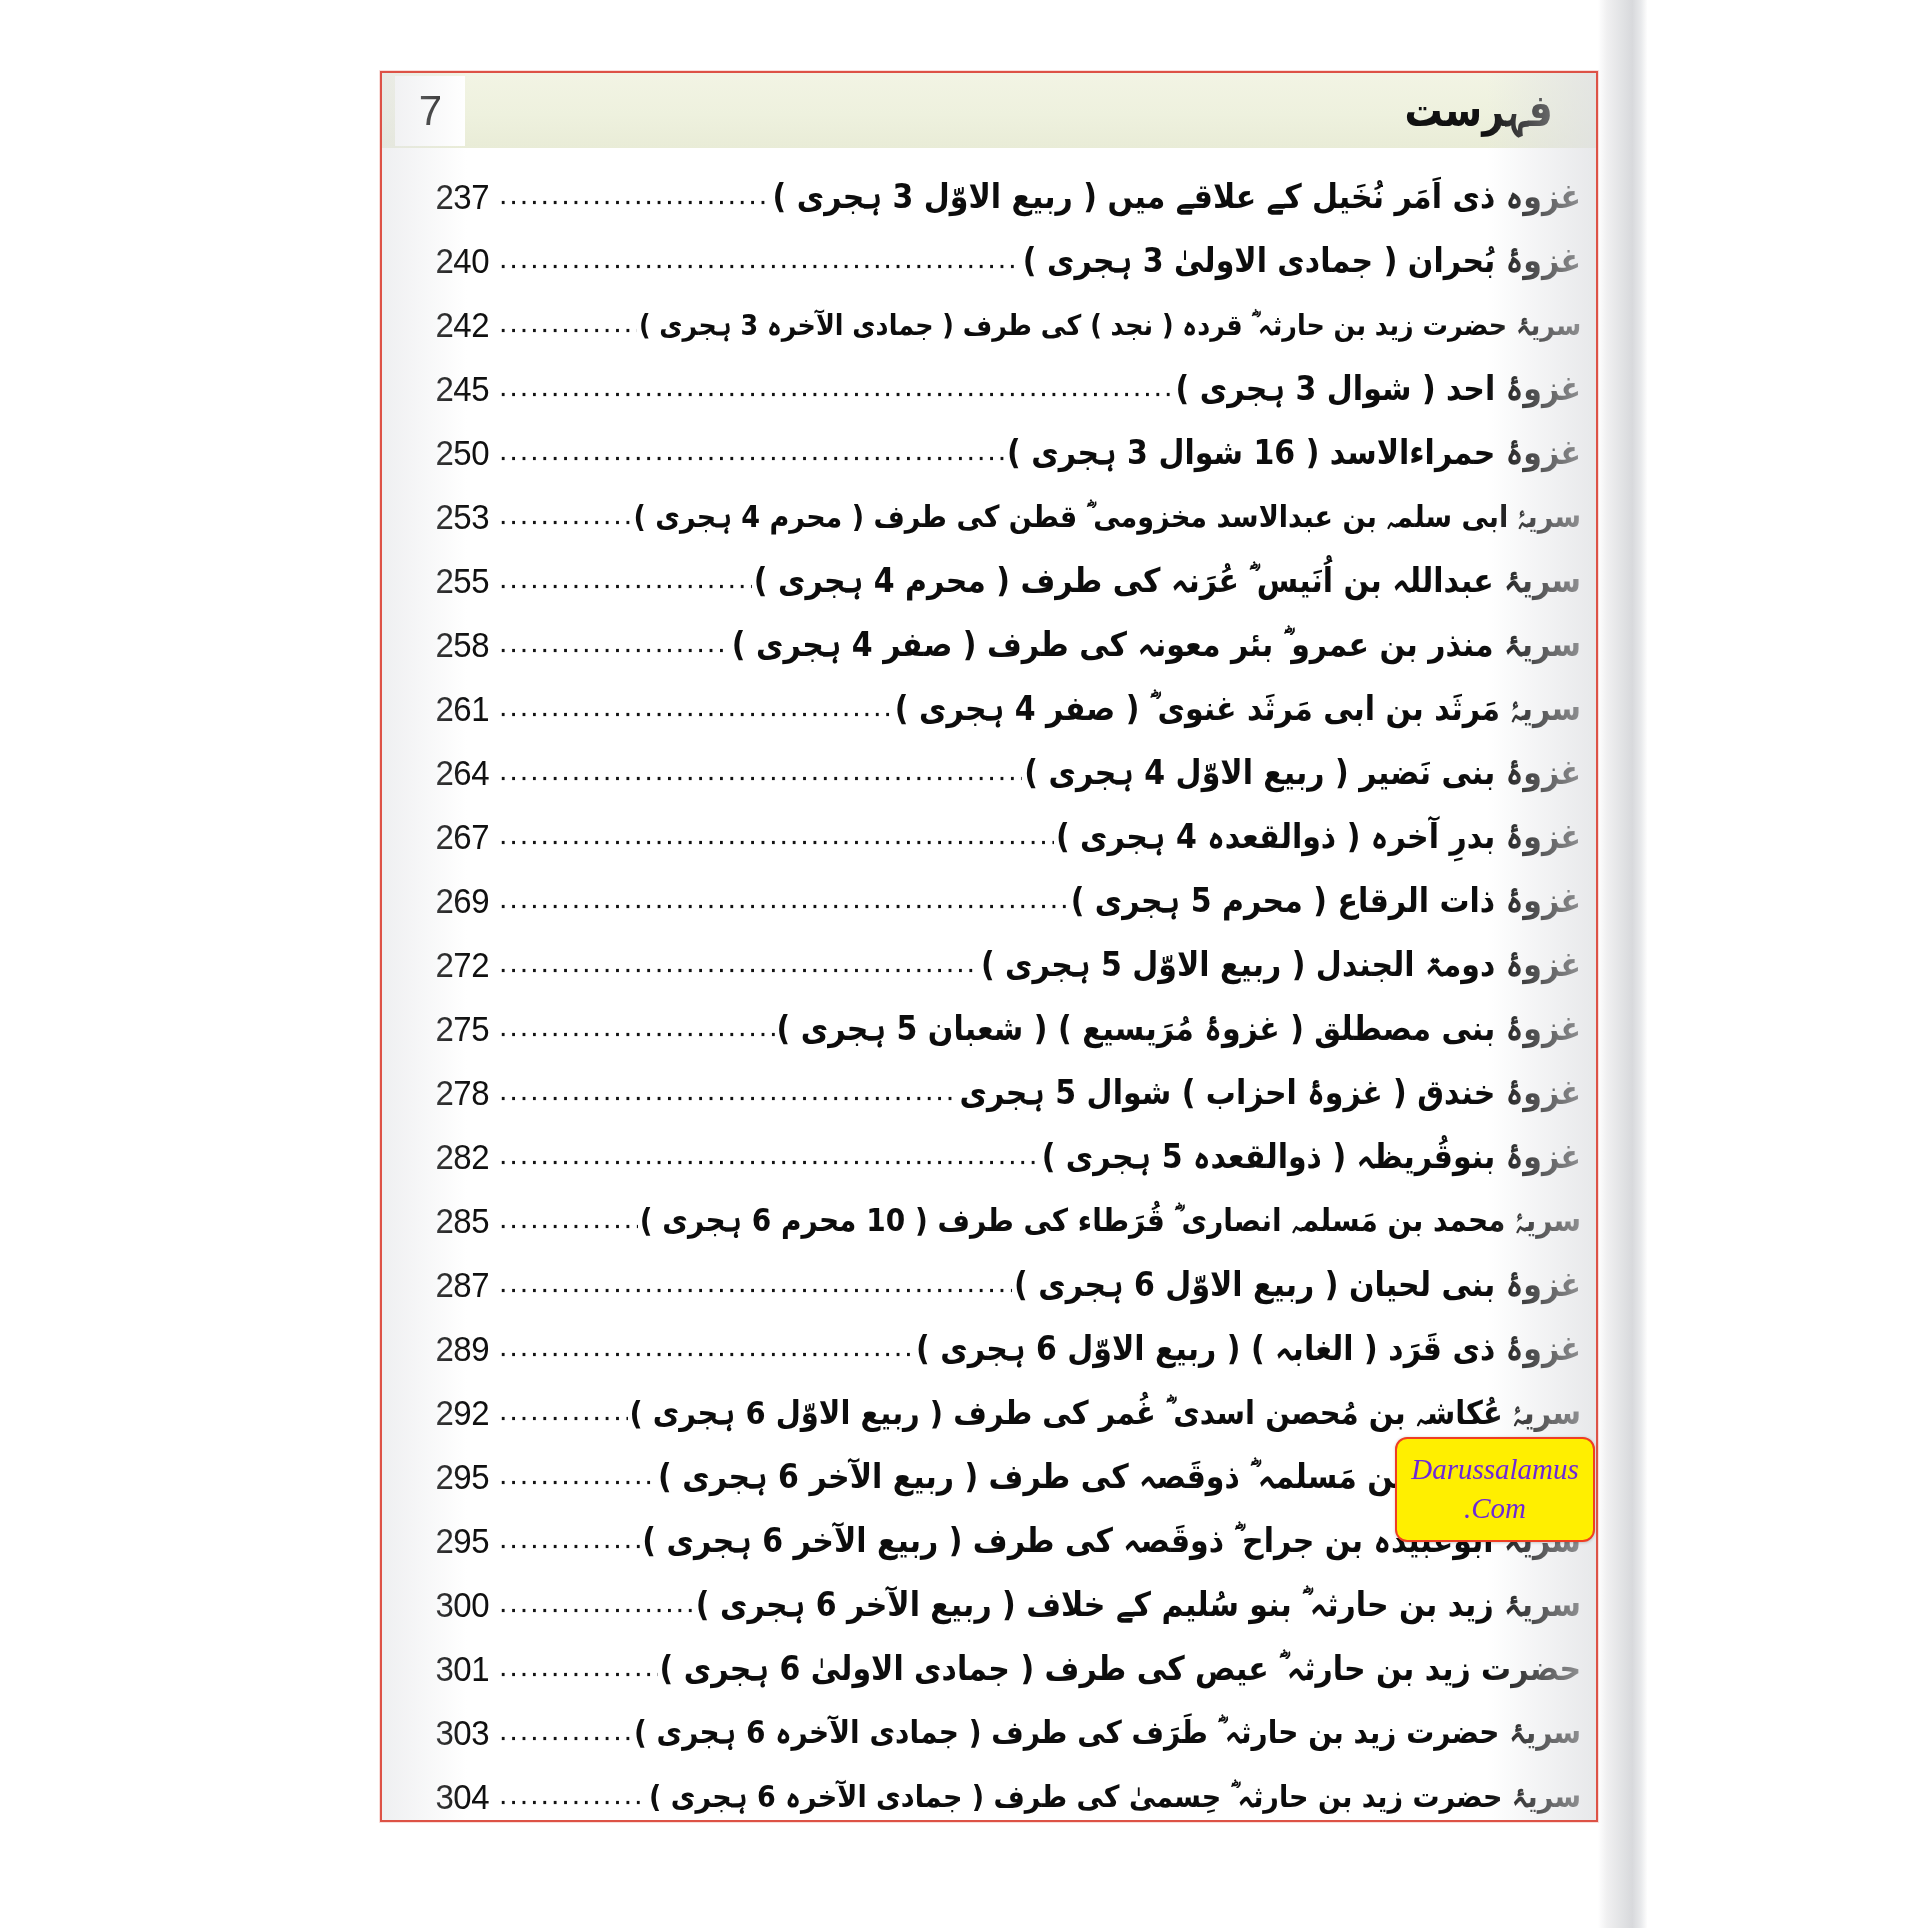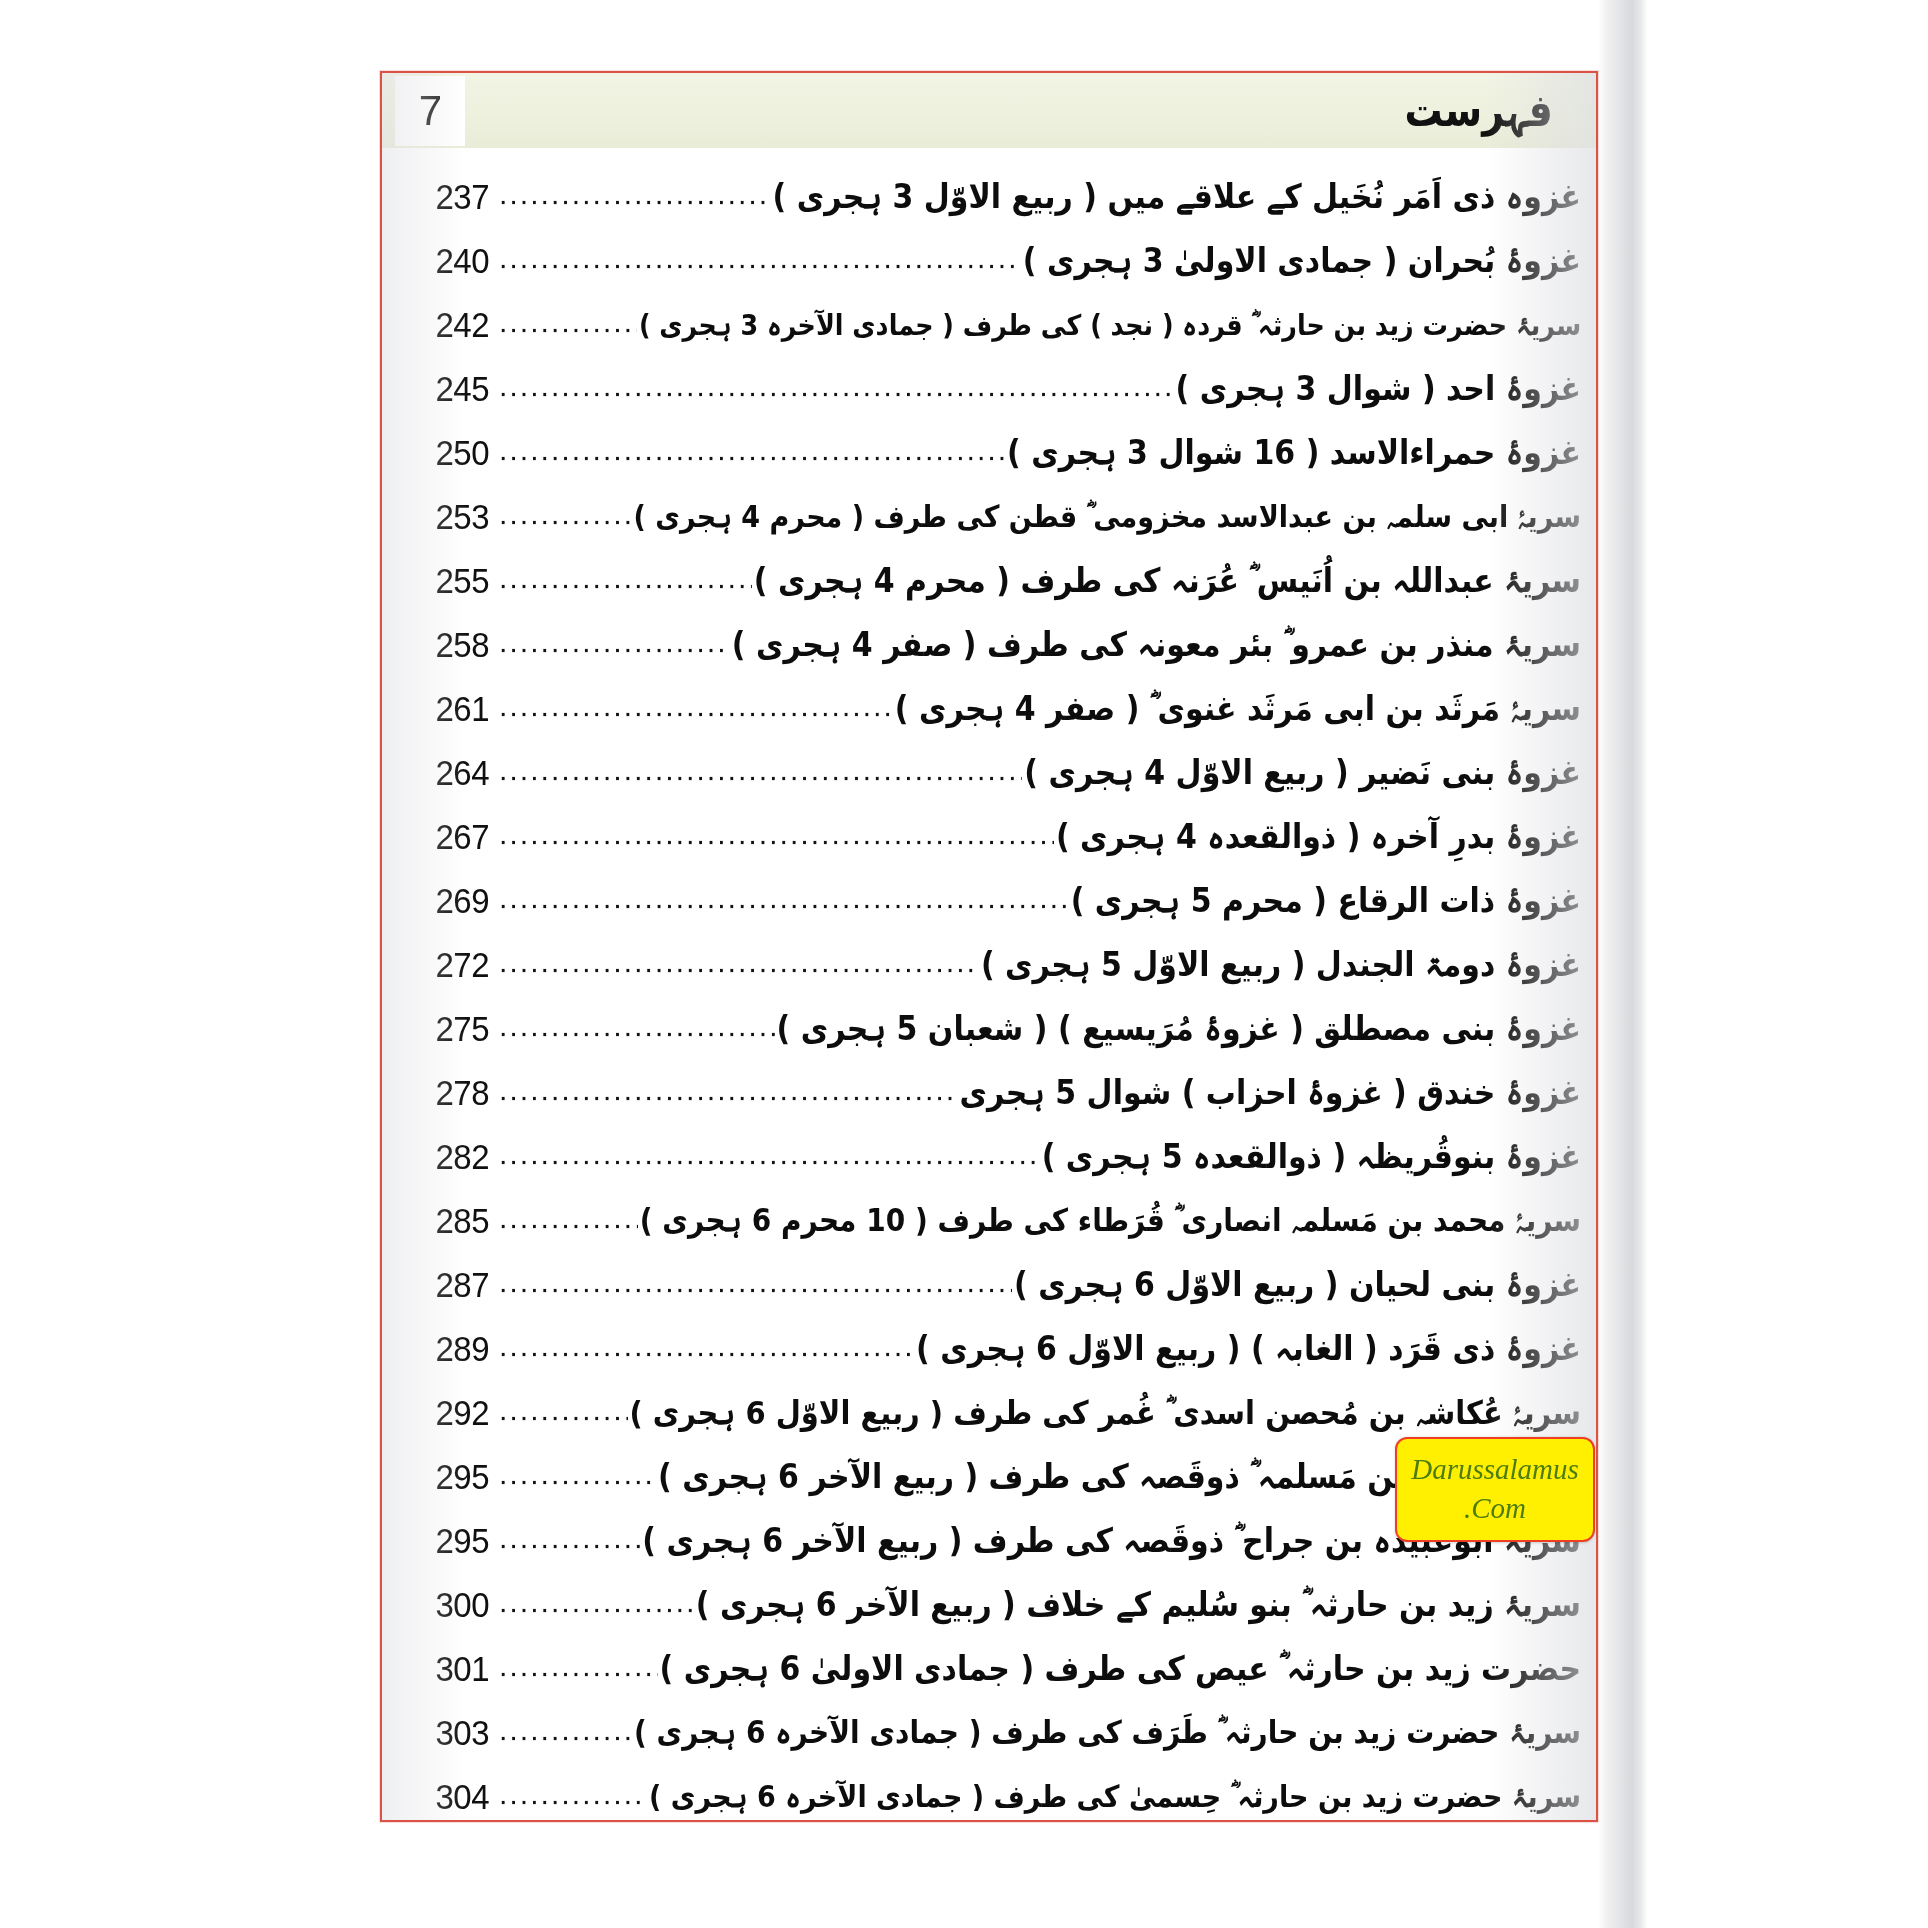--- a/index.html
+++ b/index.html
@@ -182,21 +182,21 @@
     flex-direction: column;
     align-items: center;
     justify-content: center;
     box-shadow: 0 0.9px 2.8px rgba(0,0,0,0.18);
     overflow: hidden;
   }
   .watermark-line {
     font-family: "Liberation Serif", "DejaVu Serif", serif;
     font-style: italic;
     font-size: 29px;
-    color: #4d7c0f;
+    color: #6d28d9;
     line-height: 1.02;
     white-space: nowrap;
   }
   .watermark-line.second { margin-top: 9px; }
 </style>
 </head>
 <body>
 
 <div id="scan-root">
 

